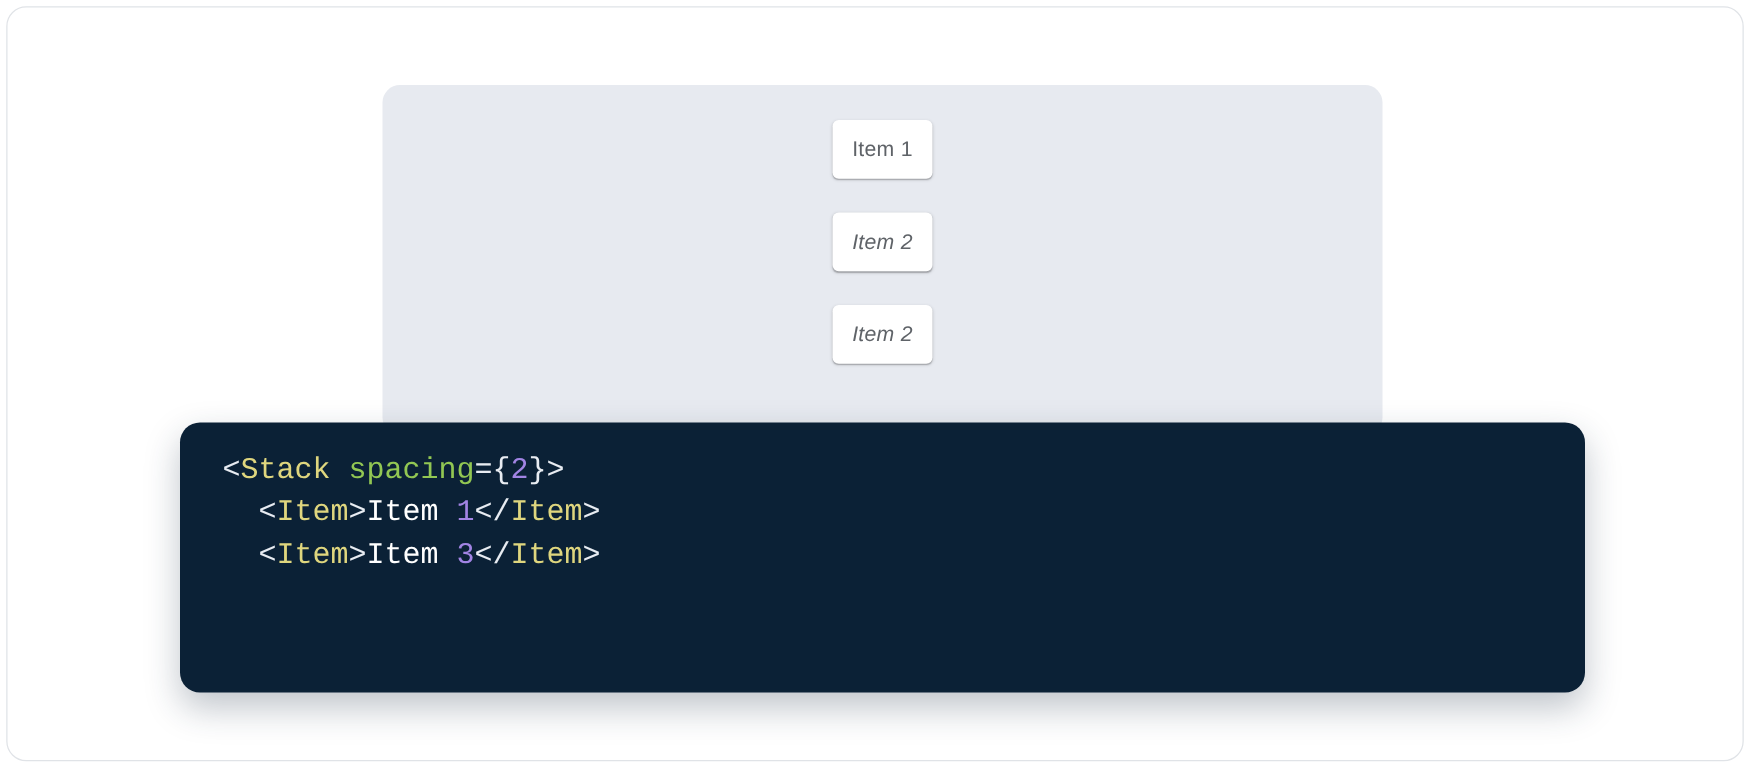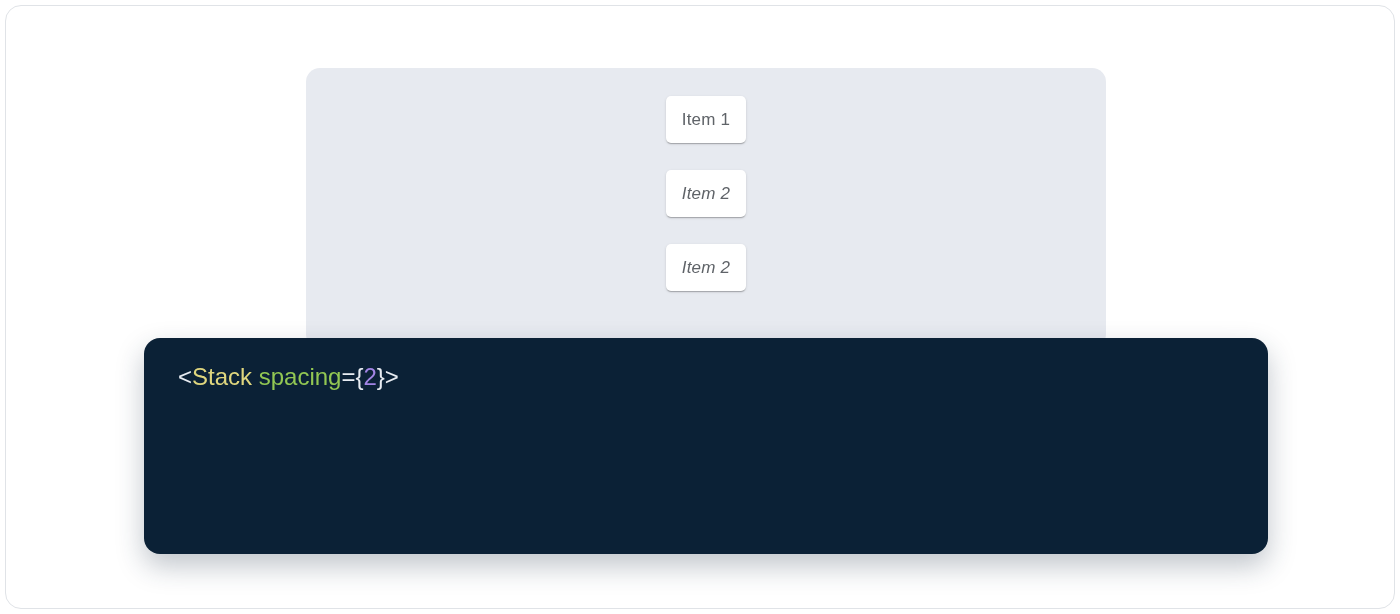--- a/index.html
+++ b/index.html
@@ -48,21 +48,21 @@
   .code-block {
     position: absolute;
     left: 138px; top: 332px;
     width: 1124px; height: 216px;
     background: var(--code_bg, #0B2136);
     border-radius: 16px;
     box-shadow: 0 12px 28px rgba(30, 45, 70, 0.28);
     z-index: 2;
     box-sizing: border-box;
     padding: 22px 0 0 34px;
-    font-family: Liberation Sans, sans-serif;
+    font-family: Liberation Mono, monospace;
     font-size: 24px;
     line-height: 34px;
     font-weight: 500;
   }
   .code-line { white-space: pre; }
   .tok-tag    { color: var(--tag,    #DFD67E); }
   .tok-attr   { color: var(--attr,   #92C753); }
   .tok-number { color: var(--number, #A284E4); }
   .tok-punct  { color: var(--punct,  #E8ECF2); }
   .tok-plain  { color: var(--plain,  #FFFFFF); }
@@ -79,15 +79,17 @@
     <div class="stack-item">
       <span>Item 2</span>
     </div>
     <div class="stack-item">
       <span>Item 2</span>
     </div>
   </div>
 
   <div class="code-block">
       <div class="code-line"><span class="tok-punct">&lt;</span><span class="tok-tag">Stack</span><span class="tok-plain"> </span><span class="tok-attr">spacing</span><span class="tok-punct">={</span><span class="tok-number">2</span><span class="tok-punct">}&gt;</span></div>
+      <div class="code-line"><span class="tok-plain">  </span><span class="tok-punct">&lt;</span><span class="tok-tag">Item</span><span class="tok-punct">&gt;</span><span class="tok-plain">Item </span><span class="tok-number">1</span><span class="tok-punct">&lt;/</span><span class="tok-tag">Item</span><span class="tok-punct">&gt;</span></div>
+      <div class="code-line"><span class="tok-plain">  </span><span class="tok-punct">&lt;</span><span class="tok-tag">Item</span><span class="tok-punct">&gt;</span><span class="tok-plain">Item </span><span class="tok-number">3</span><span class="tok-punct">&lt;/</span><span class="tok-tag">Item</span><span class="tok-punct">&gt;</span></div>
     </div>
 
 </div>
 
 </body></html>

